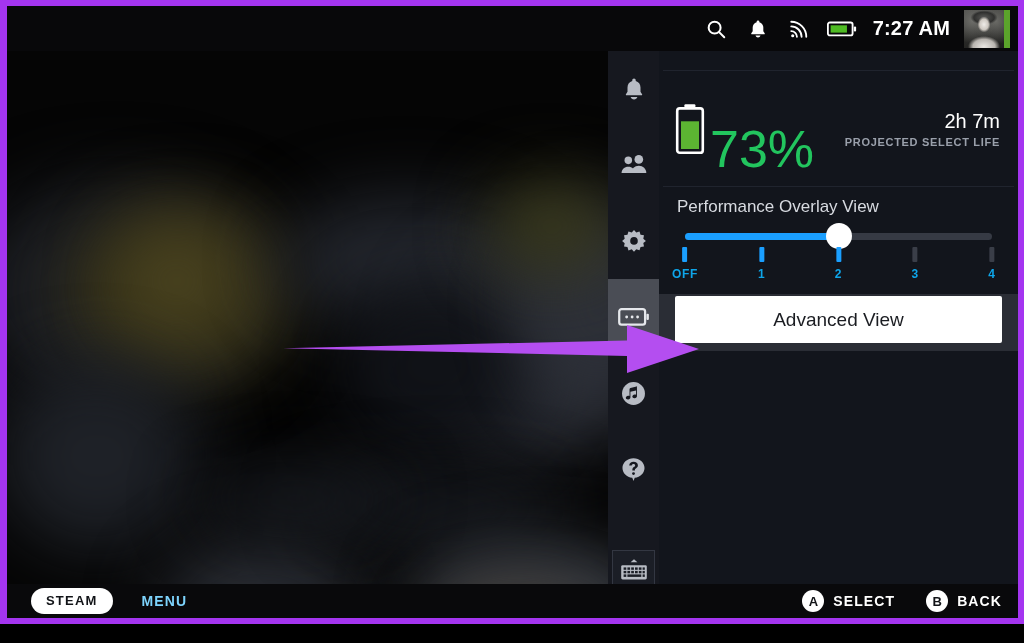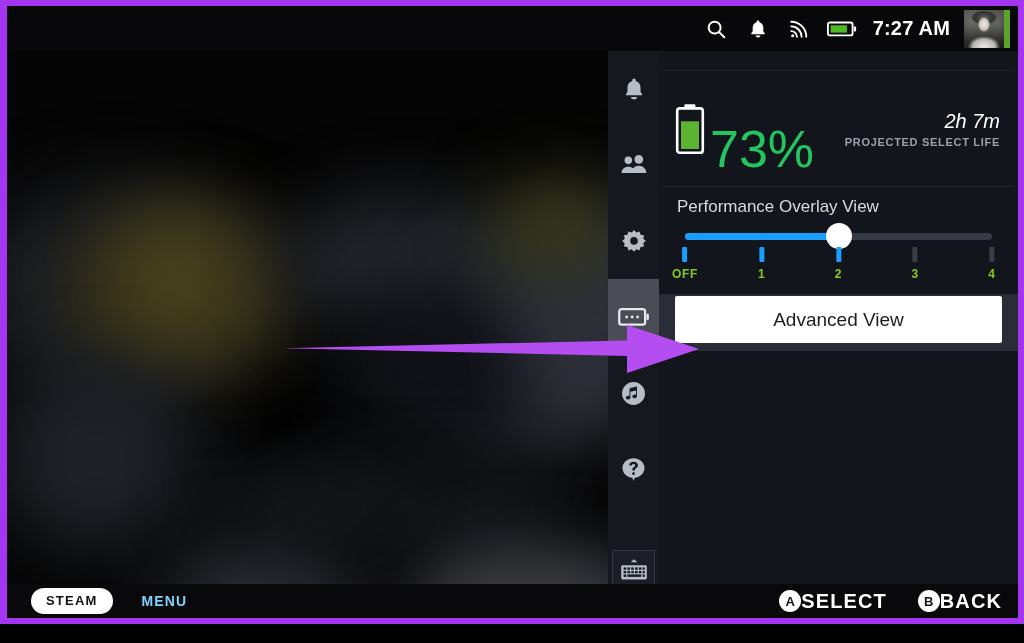--- a/index.html
+++ b/index.html
@@ -173,21 +173,21 @@
     margin:6px 8px 0 8px;
   }
   .tick { position:absolute; top:0; transform:translateX(-50%); text-align:center; }
   .tick .bar {
     width:5px; height:15px; border-radius:1px;
     margin:0 auto 5px auto;
     background:#3a3e48;
   }
   .tick.on .bar { background:#1a9fff; }
   .tick .txt {
-    color:#84cc16; font-size:12px; font-weight:bold;
+    color:#0ea5e9; font-size:12px; font-weight:bold;
     letter-spacing:0.6px; white-space:nowrap;
   }
 
   
   #adv-row {
     margin-top:9px;
     background:#2a2d35;
     padding:2px 16px 8px 16px;
   }
   #adv-btn {
@@ -221,22 +221,22 @@
   }
   #bottom-right { margin-left:auto; display:flex; align-items:center; }
   .hint { display:flex; align-items:center; margin-left:31px; }
   .hint-btn {
     width:22px; height:22px; border-radius:50%;
     background:#ffffff; color:#111317;
     font-size:13px; font-weight:bold;
     display:flex; align-items:center; justify-content:center;
   }
   .hint-txt {
-    color:#ffffff; font-size:20px; font-weight:bold;
-    letter-spacing:1.1px; 
+    color:#ffffff; font-size:14px; font-weight:bold;
+    letter-spacing:1.1px; margin-left:9px;
   }
 
   
   #arrow { position:absolute; left:276px; top:319px; z-index:60; }
 </style>
 </head>
 <body>
 
 <div id="screen" style="background: rgb(164, 53, 240);">
 <div id="inner">
@@ -391,21 +391,21 @@
     <div id="battery-row">
       <span id="batt-icon">
         <svg width="34" height="52" viewBox="0 0 34 52" fill="none">
           <rect x="11.4" y="1.2" width="11" height="4.2" rx="1.1" fill="#ffffff"></rect>
           <rect x="4.2" y="5.4" width="25.6" height="44.4" rx="2.6" stroke="#ffffff" stroke-width="2.6"></rect>
           <rect x="8" y="18.3" width="18" height="27.7" fill="#5cb432"></rect>
         </svg>
       </span>
       <span id="batt-pct">73%</span>
       <span id="batt-right">
-        <span id="batt-time" style="display:block;font-style:italic;">2h 7m</span>
+        <span id="batt-time" style="display:block;">2h 7m</span>
         <span id="batt-label" style="display:block;">PROJECTED SELECT LIFE</span>
       </span>
     </div>
     <div id="batt-rule"></div>
 
     <div id="slider-section">
       <div id="slider-label">Performance Overlay View</div>
 
       <div id="track-wrap">
         <div id="track-bg"></div>

